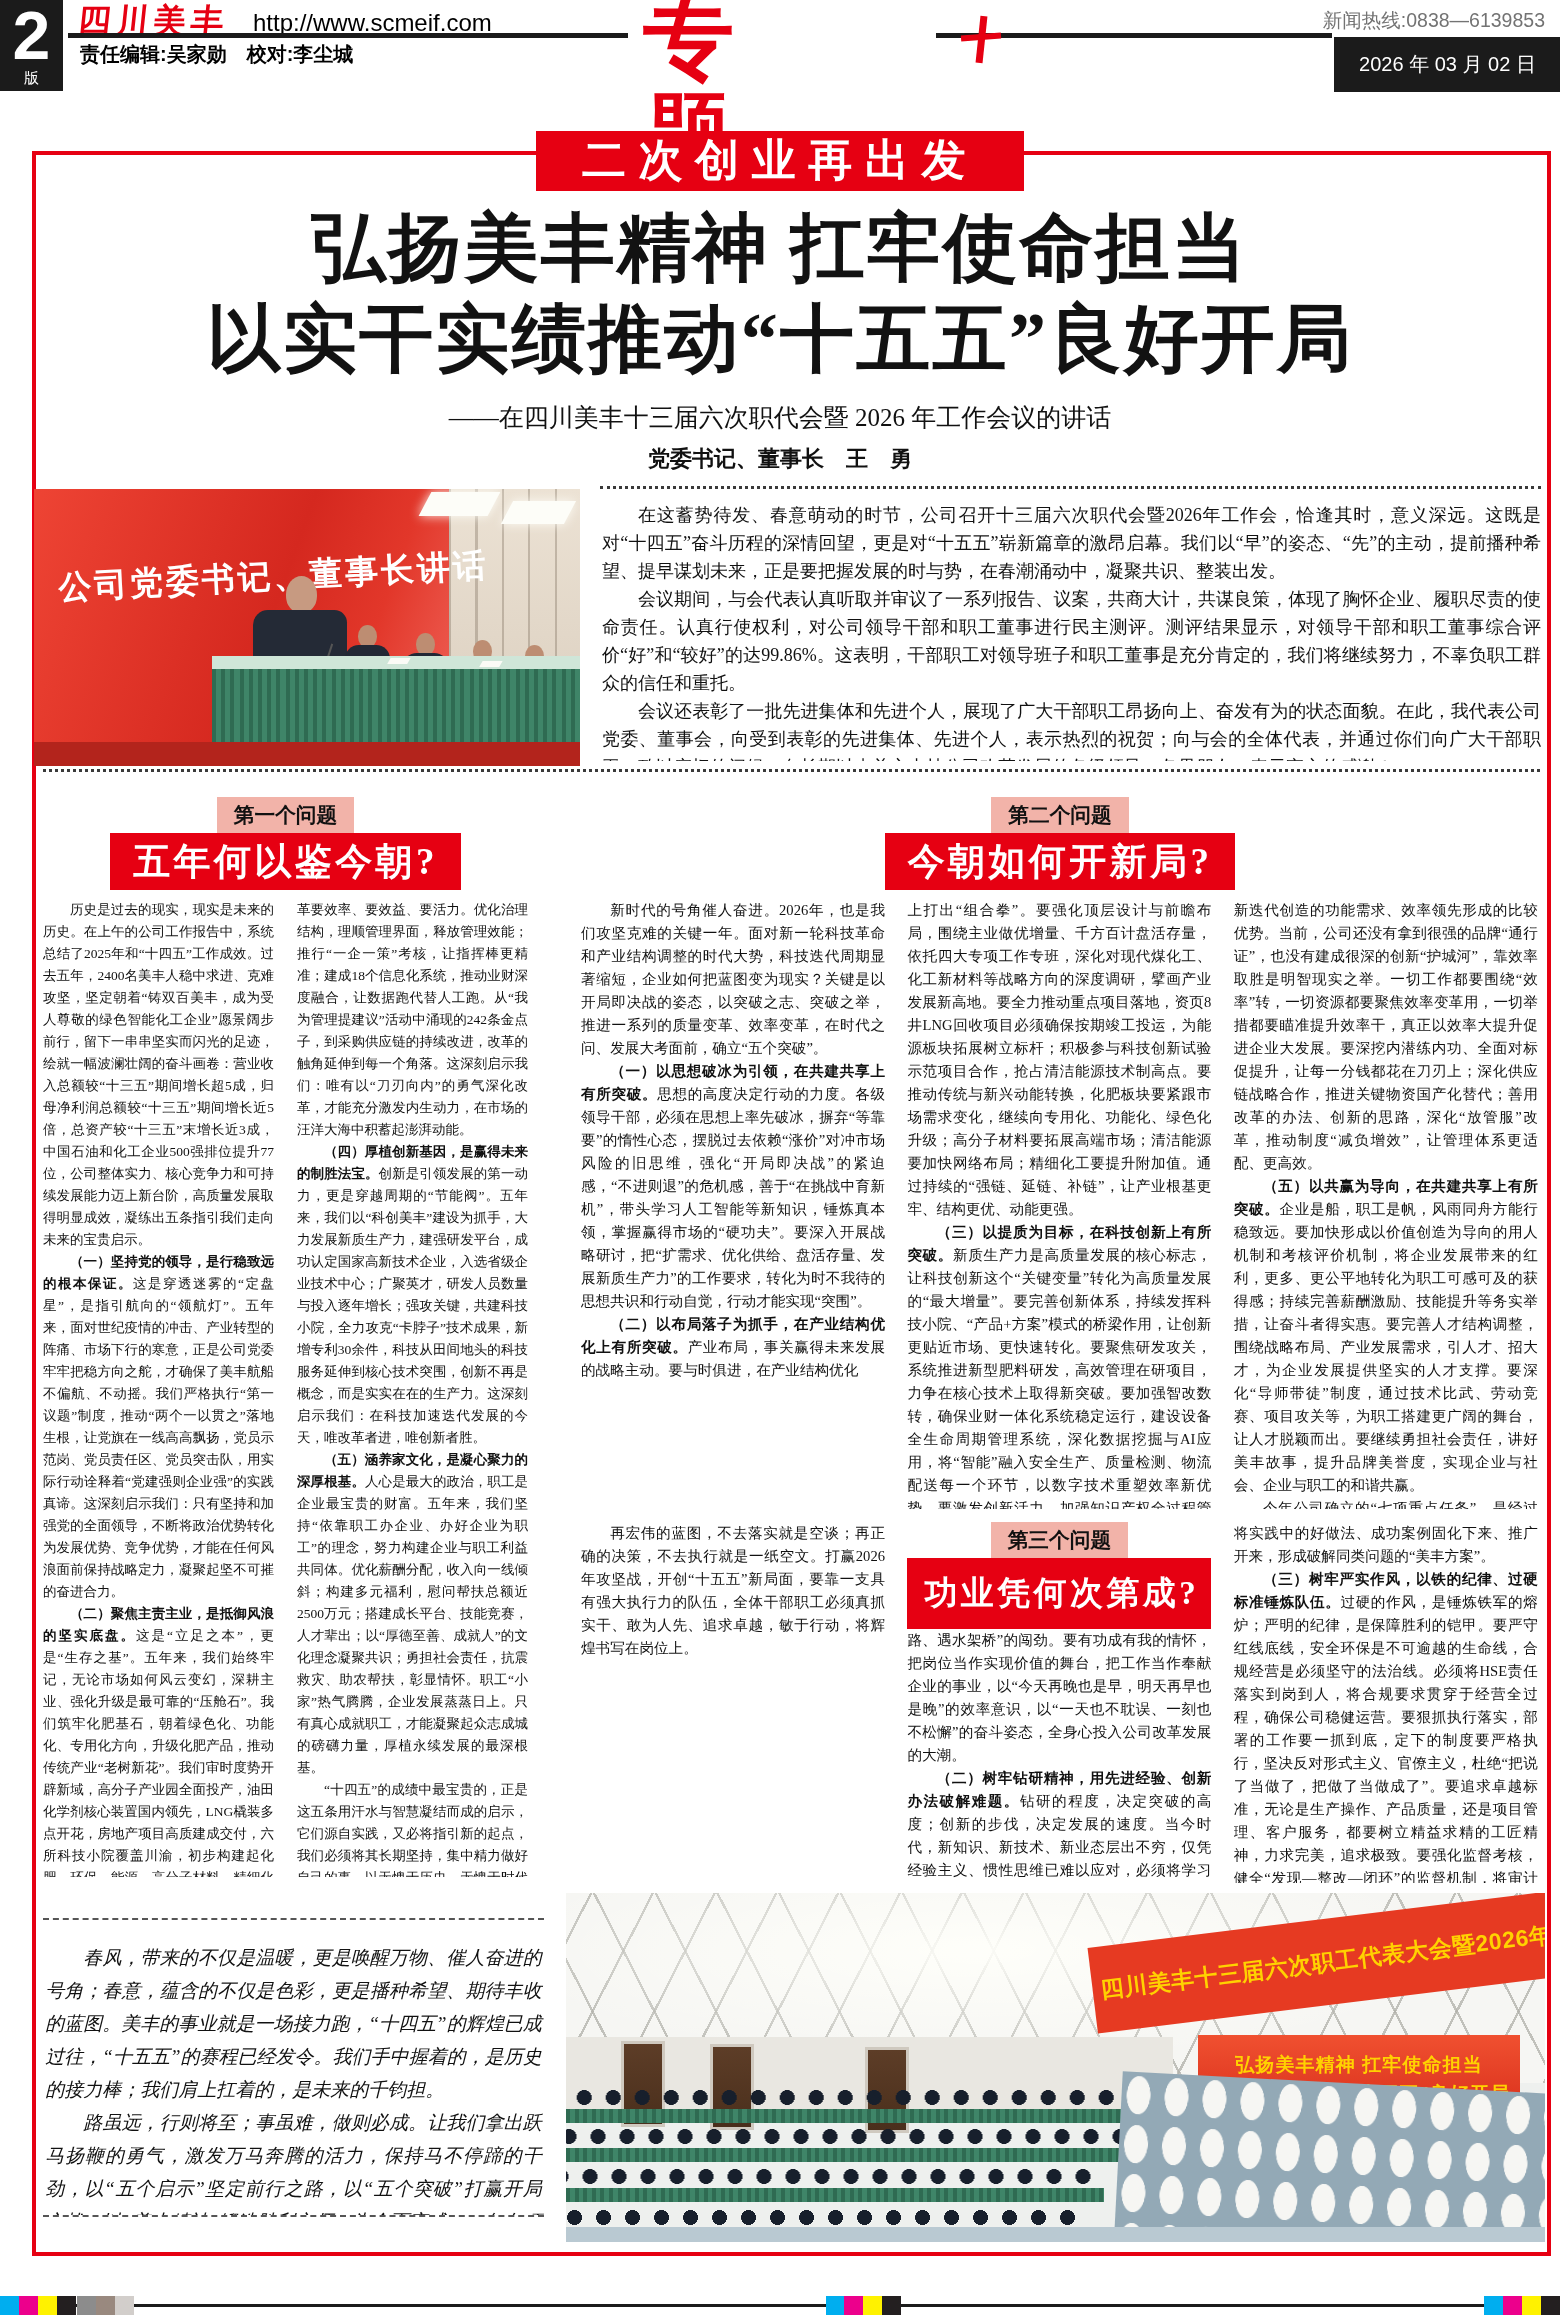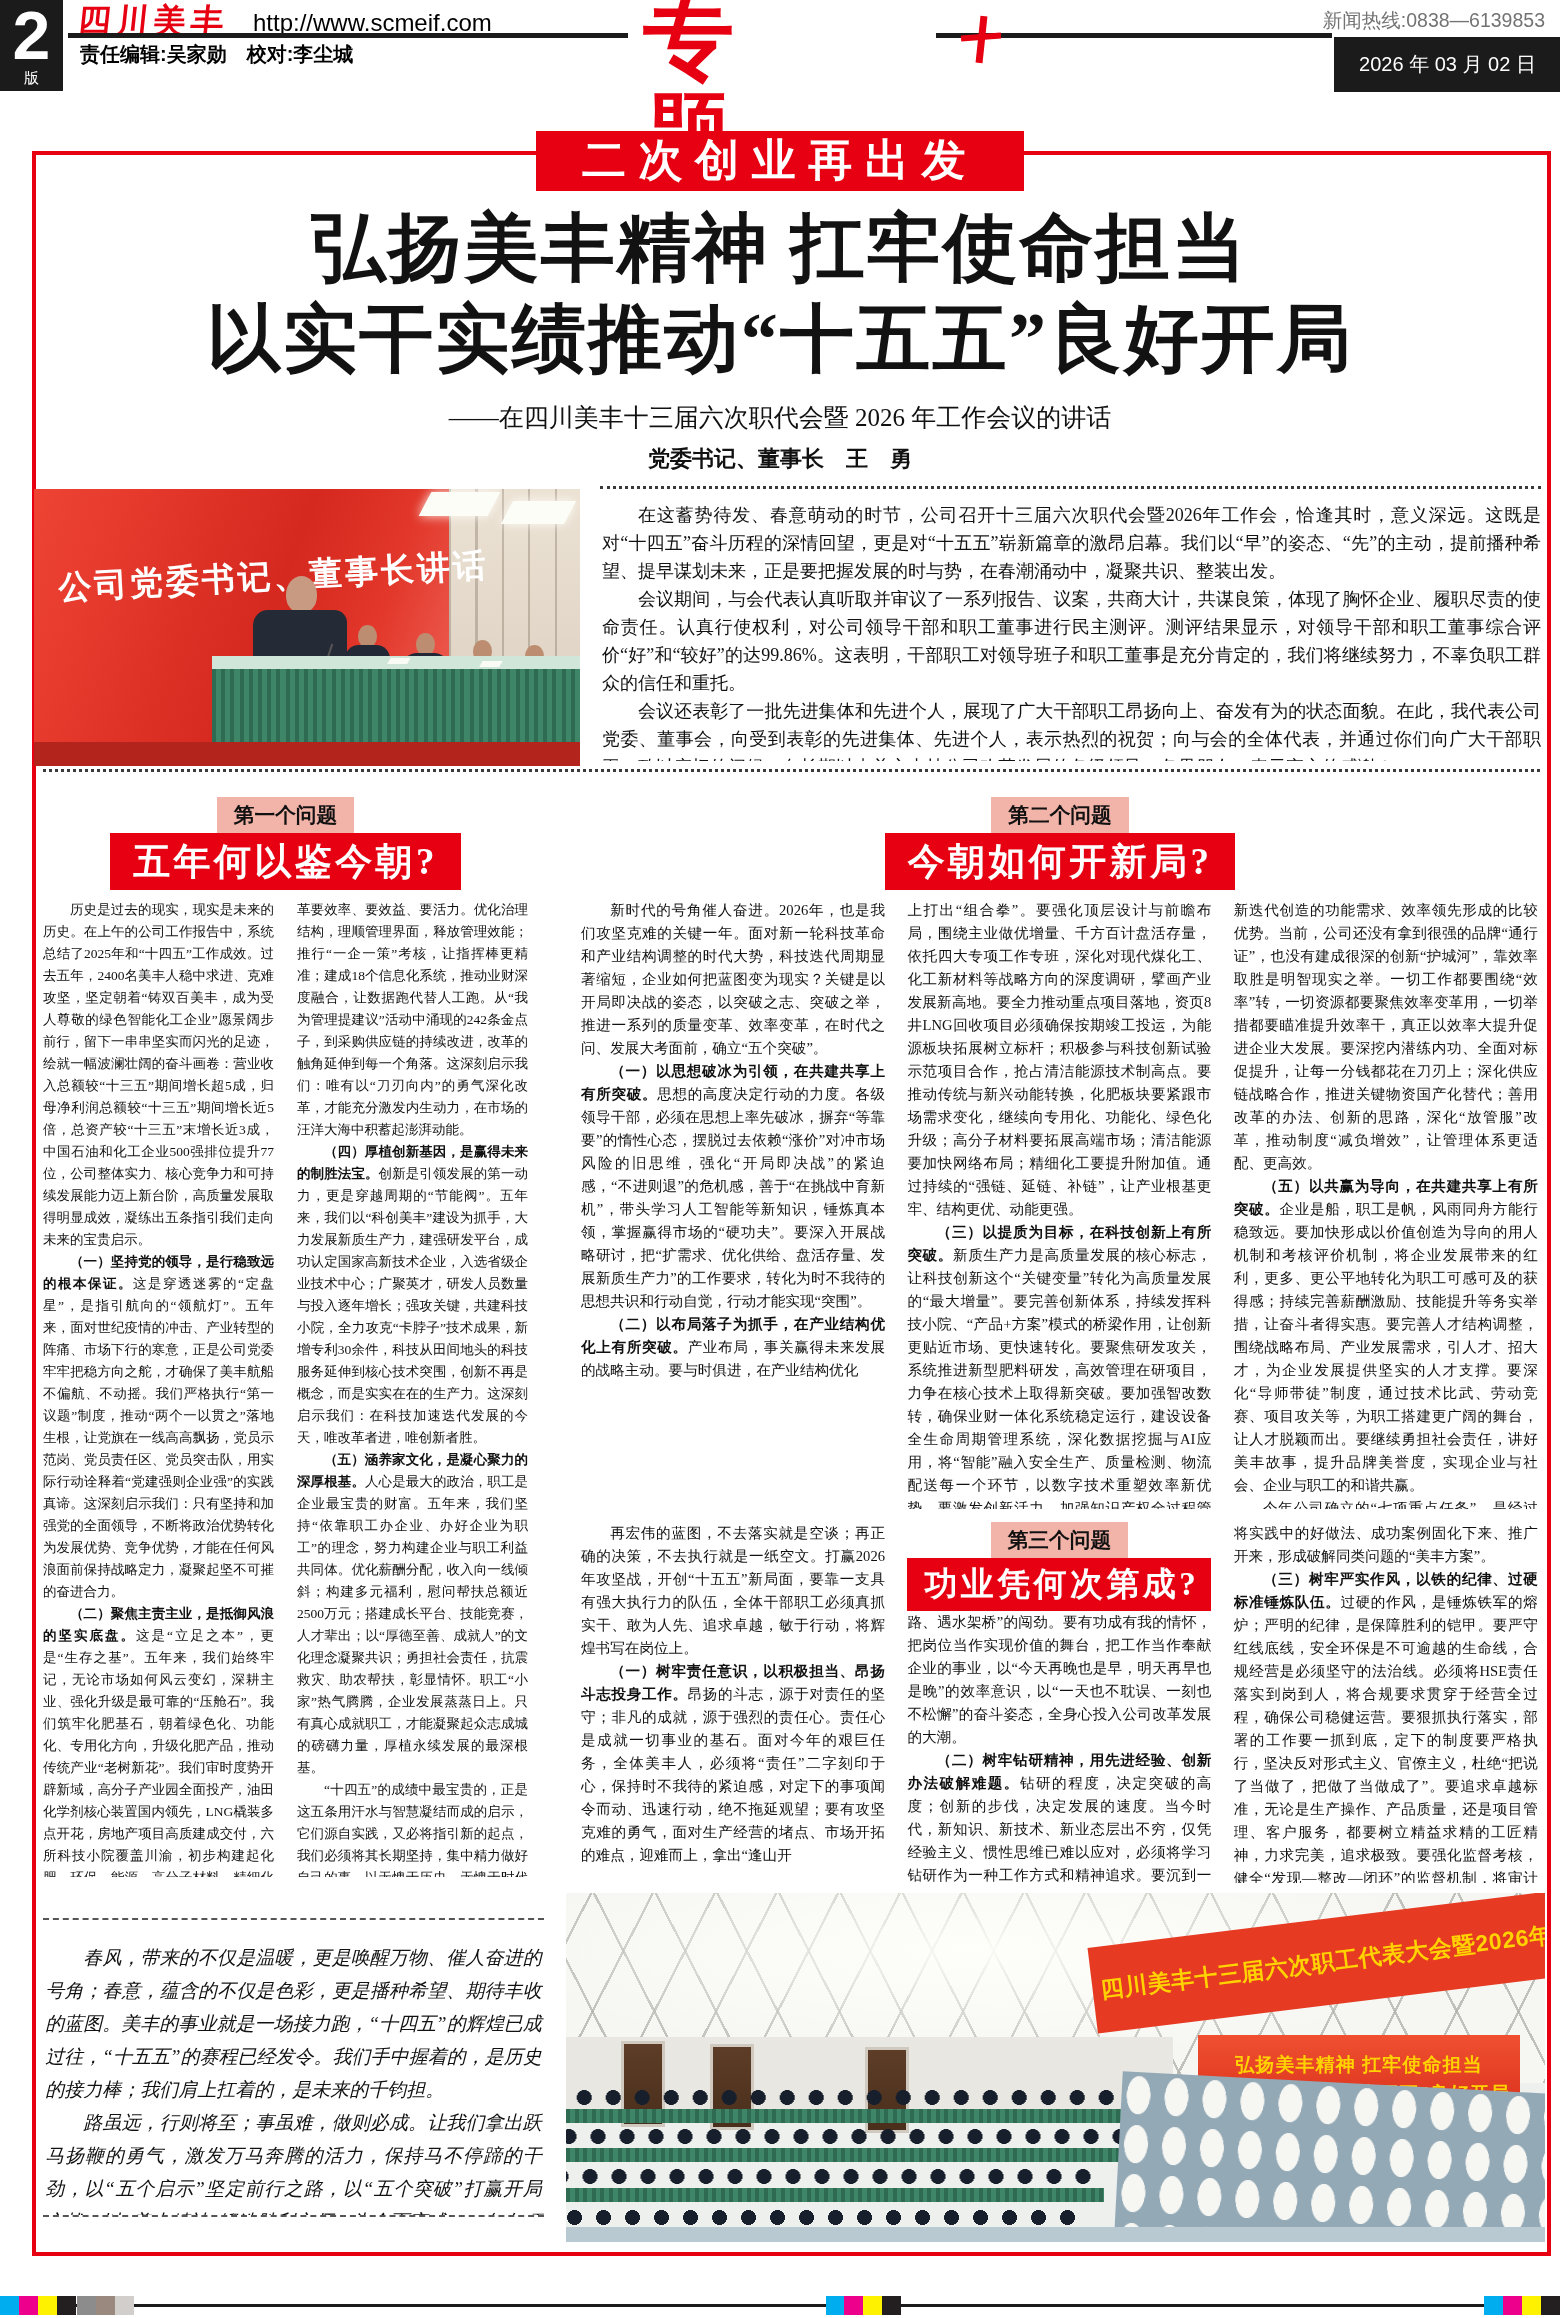--- a/index.html
+++ b/index.html
@@ -57,21 +57,21 @@
 
   .group-right{position:absolute;left:581px;top:797px;width:958px;}
   .group-right .cols{display:flex;gap:22.4px;}
   .cols.s2{margin-top:9.2px;}
   .cols.s2 .col{width:304px;height:610px;overflow:hidden;font-size:14.6px;line-height:23px;}
   .cols.s3{margin-top:12.6px;height:361px;}
   .cols.s3 .col{width:304px;height:361px;overflow:hidden;font-size:14.6px;line-height:23px;display:flex;flex-direction:column;}
   .cols.s3 .col .paras{overflow:hidden;}
   .cols.s3 .colA{}
   .cols.s3 .colB .sec-header{margin-bottom:0;}
-  .cols.s3 .colB .sec-header .title{font-size:33px;line-height:53px;padding:0 17px;}
+  .cols.s3 .colB .sec-header .title{font-size:33px;line-height:53px;padding:9px 17px;}
 
   
   .closing{position:absolute;left:43px;top:1918px;width:501px;height:299px;box-sizing:border-box;
            border-top:2.9px dashed #555;border-bottom:2.9px dashed #555;padding:20.7px 2.3px;
            font-style:italic;font-size:19px;line-height:33px;overflow:hidden;}
 
   
   .photo-left{position:absolute;left:34px;top:489px;width:546px;height:277px;margin:0;overflow:hidden;background:#d5281f;}
   .pl-red{position:absolute;left:0;top:0;width:76%;height:100%;background:linear-gradient(110deg,#ee4434 0%,#d5281f 55%,#e2372a 76%,#f0655a 100%);}
   .pl-wall{position:absolute;right:0;top:0;width:24%;height:100%;background:linear-gradient(#ece2d4,#d9cdbd);}
@@ -239,21 +239,20 @@
     <div class="col">
         <p class="para cont">新迭代创造的功能需求、效率领先形成的比较优势。当前，公司还没有拿到很强的品牌“通行证”，也没有建成很深的创新“护城河”，靠效率取胜是明智现实之举。一切工作都要围绕“效率”转，一切资源都要聚焦效率变革用，一切举措都要瞄准提升效率干，真正以效率大提升促进企业大发展。要深挖内潜练内功、全面对标促提升，让每一分钱都花在刀刃上；深化供应链战略合作，推进关键物资国产化替代；善用改革的办法、创新的思路，深化“放管服”改革，推动制度“减负增效”，让管理体系更适配、更高效。</p>
         <p class="para"><b class="lead">（五）以共赢为导向，在共建共享上有所突破。</b>企业是船，职工是帆，风雨同舟方能行稳致远。要加快形成以价值创造为导向的用人机制和考核评价机制，将企业发展带来的红利，更多、更公平地转化为职工可感可及的获得感；持续完善薪酬激励、技能提升等务实举措，让奋斗者得实惠。要完善人才结构调整，围绕战略布局、产业发展需求，引人才、招大才，为企业发展提供坚实的人才支撑。要深化“导师带徒”制度，通过技术比武、劳动竞赛、项目攻关等，为职工搭建更广阔的舞台，让人才脱颖而出。要继续勇担社会责任，讲好美丰故事，提升品牌美誉度，实现企业与社会、企业与职工的和谐共赢。</p>
         <p class="para">今年公司确立的“七项重点任务”，是经过深思熟虑的作战图。上述“五个突破”，就是我们打赢这场开局之战、攻坚之战的“方法论”和“突破口”。全体美丰人要立即行动起来，对照目标，分解任务，制定措施，确保各项决策部署不折不扣落地生根、开花结果。</p>
       </div>
   </div>
   <div class="cols s3">
     <div class="col colA">
       <div class="paras">
           <p class="para">再宏伟的蓝图，不去落实就是空谈；再正确的决策，不去执行就是一纸空文。打赢2026年攻坚战，开创“十五五”新局面，要靠一支具有强大执行力的队伍，全体干部职工必须真抓实干、敢为人先、追求卓越，敏于行动，将辉煌书写在岗位上。</p>
-          <p class="para"><b class="lead">（一）树牢责任意识，以积极担当、昂扬斗志投身工作。</b>昂扬的斗志，源于对责任的坚守；非凡的成就，源于强烈的责任心。责任心是成就一切事业的基石。面对今年的艰巨任务，全体美丰人，必须将“责任”二字刻印于心，保持时不我待的紧迫感，对定下的事项闻令而动、迅速行动，绝不拖延观望；要有攻坚克难的勇气，面对生产经营的堵点、市场开拓的难点，迎难而上，拿出“逢山开</p>
         </div>
     </div>
     <div class="col colB">
       <div class="sec-header">
         <div class="tag">第三个问题</div>
         <div class="title">功业凭何次第成?</div>
       </div>
       <div class="paras">
           <p class="para cont">路、遇水架桥”的闯劲。要有功成有我的情怀，把岗位当作实现价值的舞台，把工作当作奉献企业的事业，以“今天再晚也是早，明天再早也是晚”的效率意识，以“一天也不耽误、一刻也不松懈”的奋斗姿态，全身心投入公司改革发展的大潮。</p>
           <p class="para"><b class="lead">（二）树牢钻研精神，用先进经验、创新办法破解难题。</b>钻研的程度，决定突破的高度；创新的步伐，决定发展的速度。当今时代，新知识、新技术、新业态层出不穷，仅凭经验主义、惯性思维已难以应对，必须将学习钻研作为一种工作方式和精神追求。要沉到一线去钻研，深入车间班组、市场前沿、项目现场，掌握第一手情况，找准问题症结。要打开视野去借鉴，主动学习行业标杆、竞争对手的先进经验，取其精华，为我所用。要开动脑筋去创新，围绕安全生产、工艺优化、管理提升中的具体难题，鼓励“小发明、小创造、小革新”，用创新的“金钥匙”打开问题的“铁锁链”。要善于总结提炼，</p>

